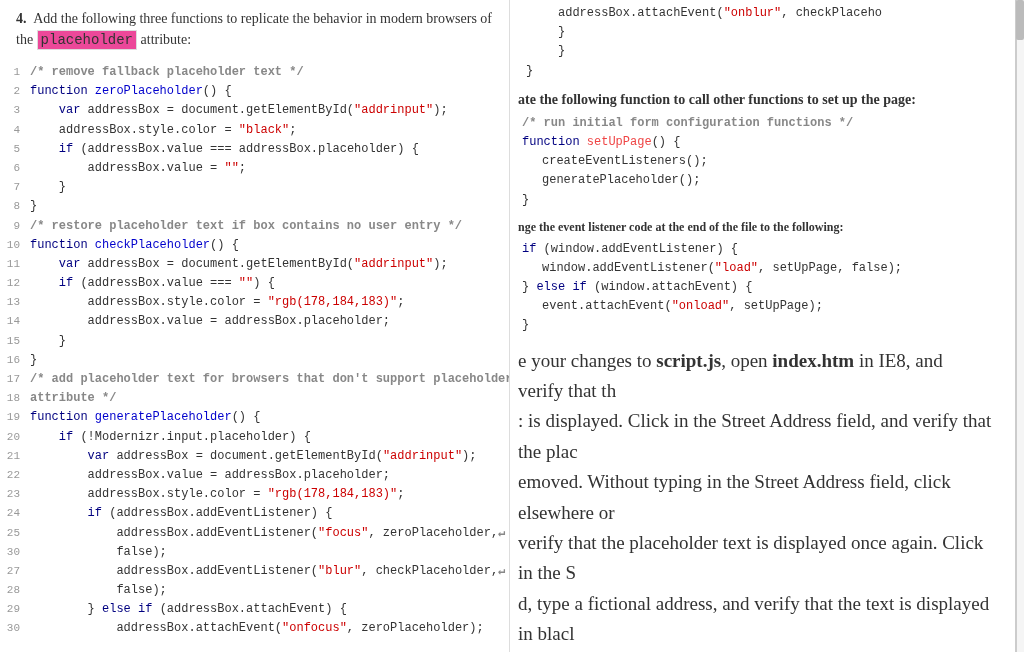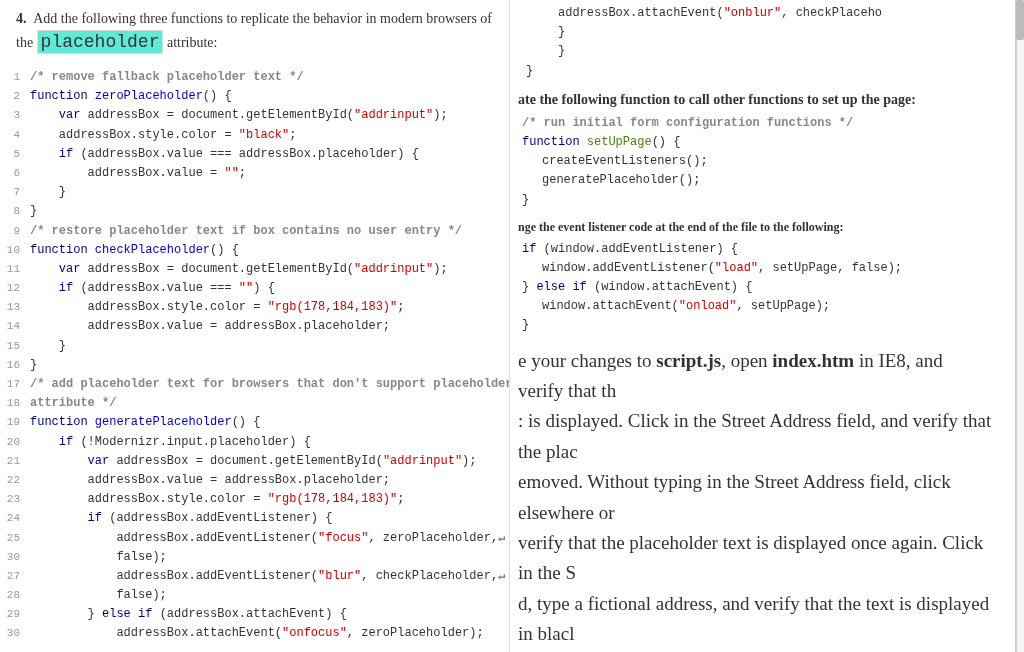--- a/index.html
+++ b/index.html
@@ -48,22 +48,22 @@
       line-height: 1.5;
     }
 
     .intro-text .step-num {
       font-weight: bold;
       margin-right: 4px;
     }
 
     .intro-text code {
       font-family: 'Courier New', monospace;
-      font-size: 18px;
-      background: #5eead4;
+      font-size: 14px;
+      background: #ec4899;
       padding: 1px 3px;
       border: 1px solid #ddd;
     }
 
     .code-block {
       font-family: 'Courier New', Courier, monospace;
       font-size: 12px;
       line-height: 1.6;
       background: #fff;
       padding: 4px 0;
@@ -109,21 +109,21 @@
 
     .right-code {
       font-family: 'Courier New', Courier, monospace;
       font-size: 12px;
       line-height: 1.6;
       padding: 2px 20px 2px 16px;
     }
 
     .right-code .cm { color: #888; }
     .right-code .kw { color: #000080; }
-    .right-code .fn { color: #4d7c0f; }
+    .right-code .fn { color: #ef4444; }
     .right-code .str { color: #cc0000; }
 
     .scrollbar-track {
       position: absolute;
       right: 0;
       top: 0;
       width: 8px;
       height: 652px;
       background: #f5f5f5;
       border-left: 1px solid #ccc;
@@ -297,21 +297,21 @@
       </div>
 
     <div class="right-text-block" style="padding: 6px 20px 2px 8px; font-family: Georgia, serif; font-size:12px; line-height:1.5;">
       <strong>nge the event listener code at the end of the file to the following:</strong>
     </div>
 
     <div class="right-code" id="section2-code" style="padding-left: 12px;">
         <div style="font-family: &quot;Courier New&quot;, monospace; font-size: 12px; line-height: 1.6; padding-left: 0px;"><span class="kw">if</span><span> (window.addEventListener) {</span></div>
         <div style="font-family: &quot;Courier New&quot;, monospace; font-size: 12px; line-height: 1.6; padding-left: 20px;"><span>window.addEventListener(</span><span class="str">"load"</span><span>, setUpPage, false);</span></div>
         <div style="font-family: &quot;Courier New&quot;, monospace; font-size: 12px; line-height: 1.6; padding-left: 0px;"><span>} </span><span class="kw">else if</span><span> (window.attachEvent) {</span></div>
-        <div style="font-family: &quot;Courier New&quot;, monospace; font-size: 12px; line-height: 1.6; padding-left: 20px;"><span>window.attachEvent(</span><span class="str">"onload"</span><span>, setUpPage);</span></div>
+        <div style="font-family: &quot;Courier New&quot;, monospace; font-size: 12px; line-height: 1.6; padding-left: 20px;"><span>event.attachEvent(</span><span class="str">"onload"</span><span>, setUpPage);</span></div>
         <div style="font-family: &quot;Courier New&quot;, monospace; font-size: 12px; line-height: 1.6; padding-left: 0px;"><span>}</span></div>
       </div>
 
     <div style="font-family: Georgia, serif; font-size:19px; line-height:1.6; padding: 8px 20px 8px 8px;">
       <span>e your changes to <strong>script.js</strong>, open <strong>index.htm</strong> in IE8, and verify that th</span><br>
       <span>: is displayed. Click in the Street Address field, and verify that the plac</span><br>
       <span>emoved. Without typing in the Street Address field, click elsewhere or</span><br>
       <span>verify that the placeholder text is displayed once again. Click in the S</span><br>
       <span>d, type a fictional address, and verify that the text is displayed in blacl</span><br>
       <span><em>r</em>. If necessary, debug your code until it functions correctly.</span>

